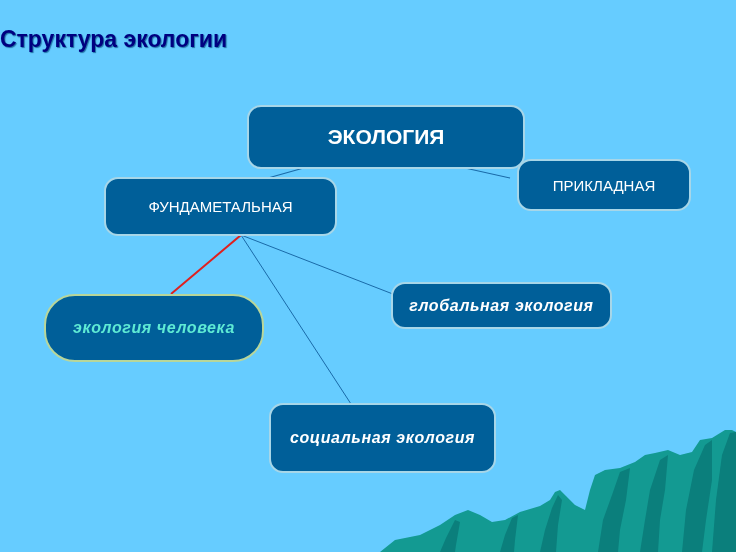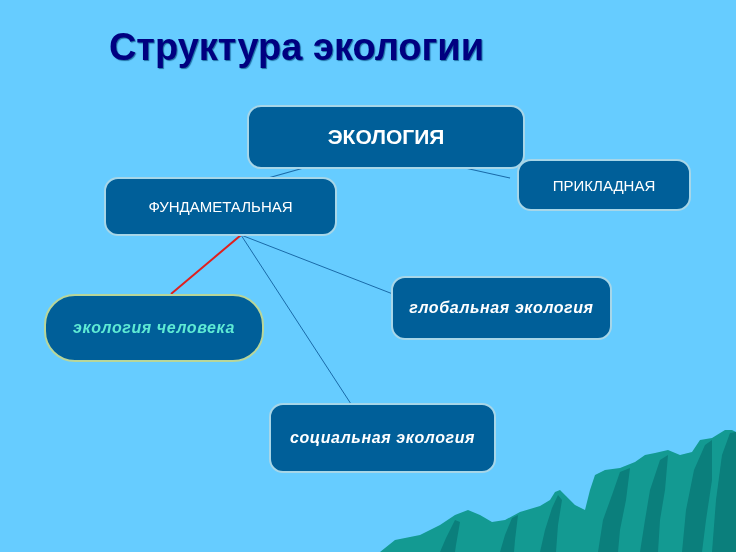--- a/index.html
+++ b/index.html
@@ -4,22 +4,22 @@
 <style>
   html, body { margin: 0; padding: 0; }
   body {
     width: 736px; height: 552px; overflow: hidden;
     background: #66ccff;
     position: relative;
     font-family: "Liberation Sans", sans-serif;
   }
   .title {
     position: absolute; left: 0; top: 26px; width: 593px;
-    text-align: center;
-    font-size: 38px; font-weight: bold;
+    text-align: left;
+    font-size: 23px; font-weight: bold;
     color: #000080;
     text-shadow: 1px 1px 1px #1f6fa3;
   }
   .node {
     position: absolute;
     background: #005f99;
     border: 2px solid #a7d6e8;
     border-radius: 14px;
     box-sizing: border-box;
     display: flex; align-items: center; justify-content: center;
@@ -65,19 +65,19 @@
 </div>
 
 <div class="node lvl1" style="left:496px; top:159px; width:174px; height:52px;align-items:center;">
   <span>ПРИКЛАДНАЯ</span>
 </div>
 
 <div class="node lvl2 highlight" style="left:44px; top:294px; width:220px; height:68px;">
   <span>экология человека</span>
 </div>
 
-<div class="node lvl2" style="left:391px; top:276px; width:221px; height:64px;align-items:center;">
+<div class="node lvl2" style="left:391px; top:282px; width:221px; height:47px;align-items:center;">
   <span>глобальная экология</span>
 </div>
 
 <div class="node lvl2" style="left:269px; top:403px; width:227px; height:70px;">
   <span>социальная экология</span>
 </div>
 
 </body></html>

